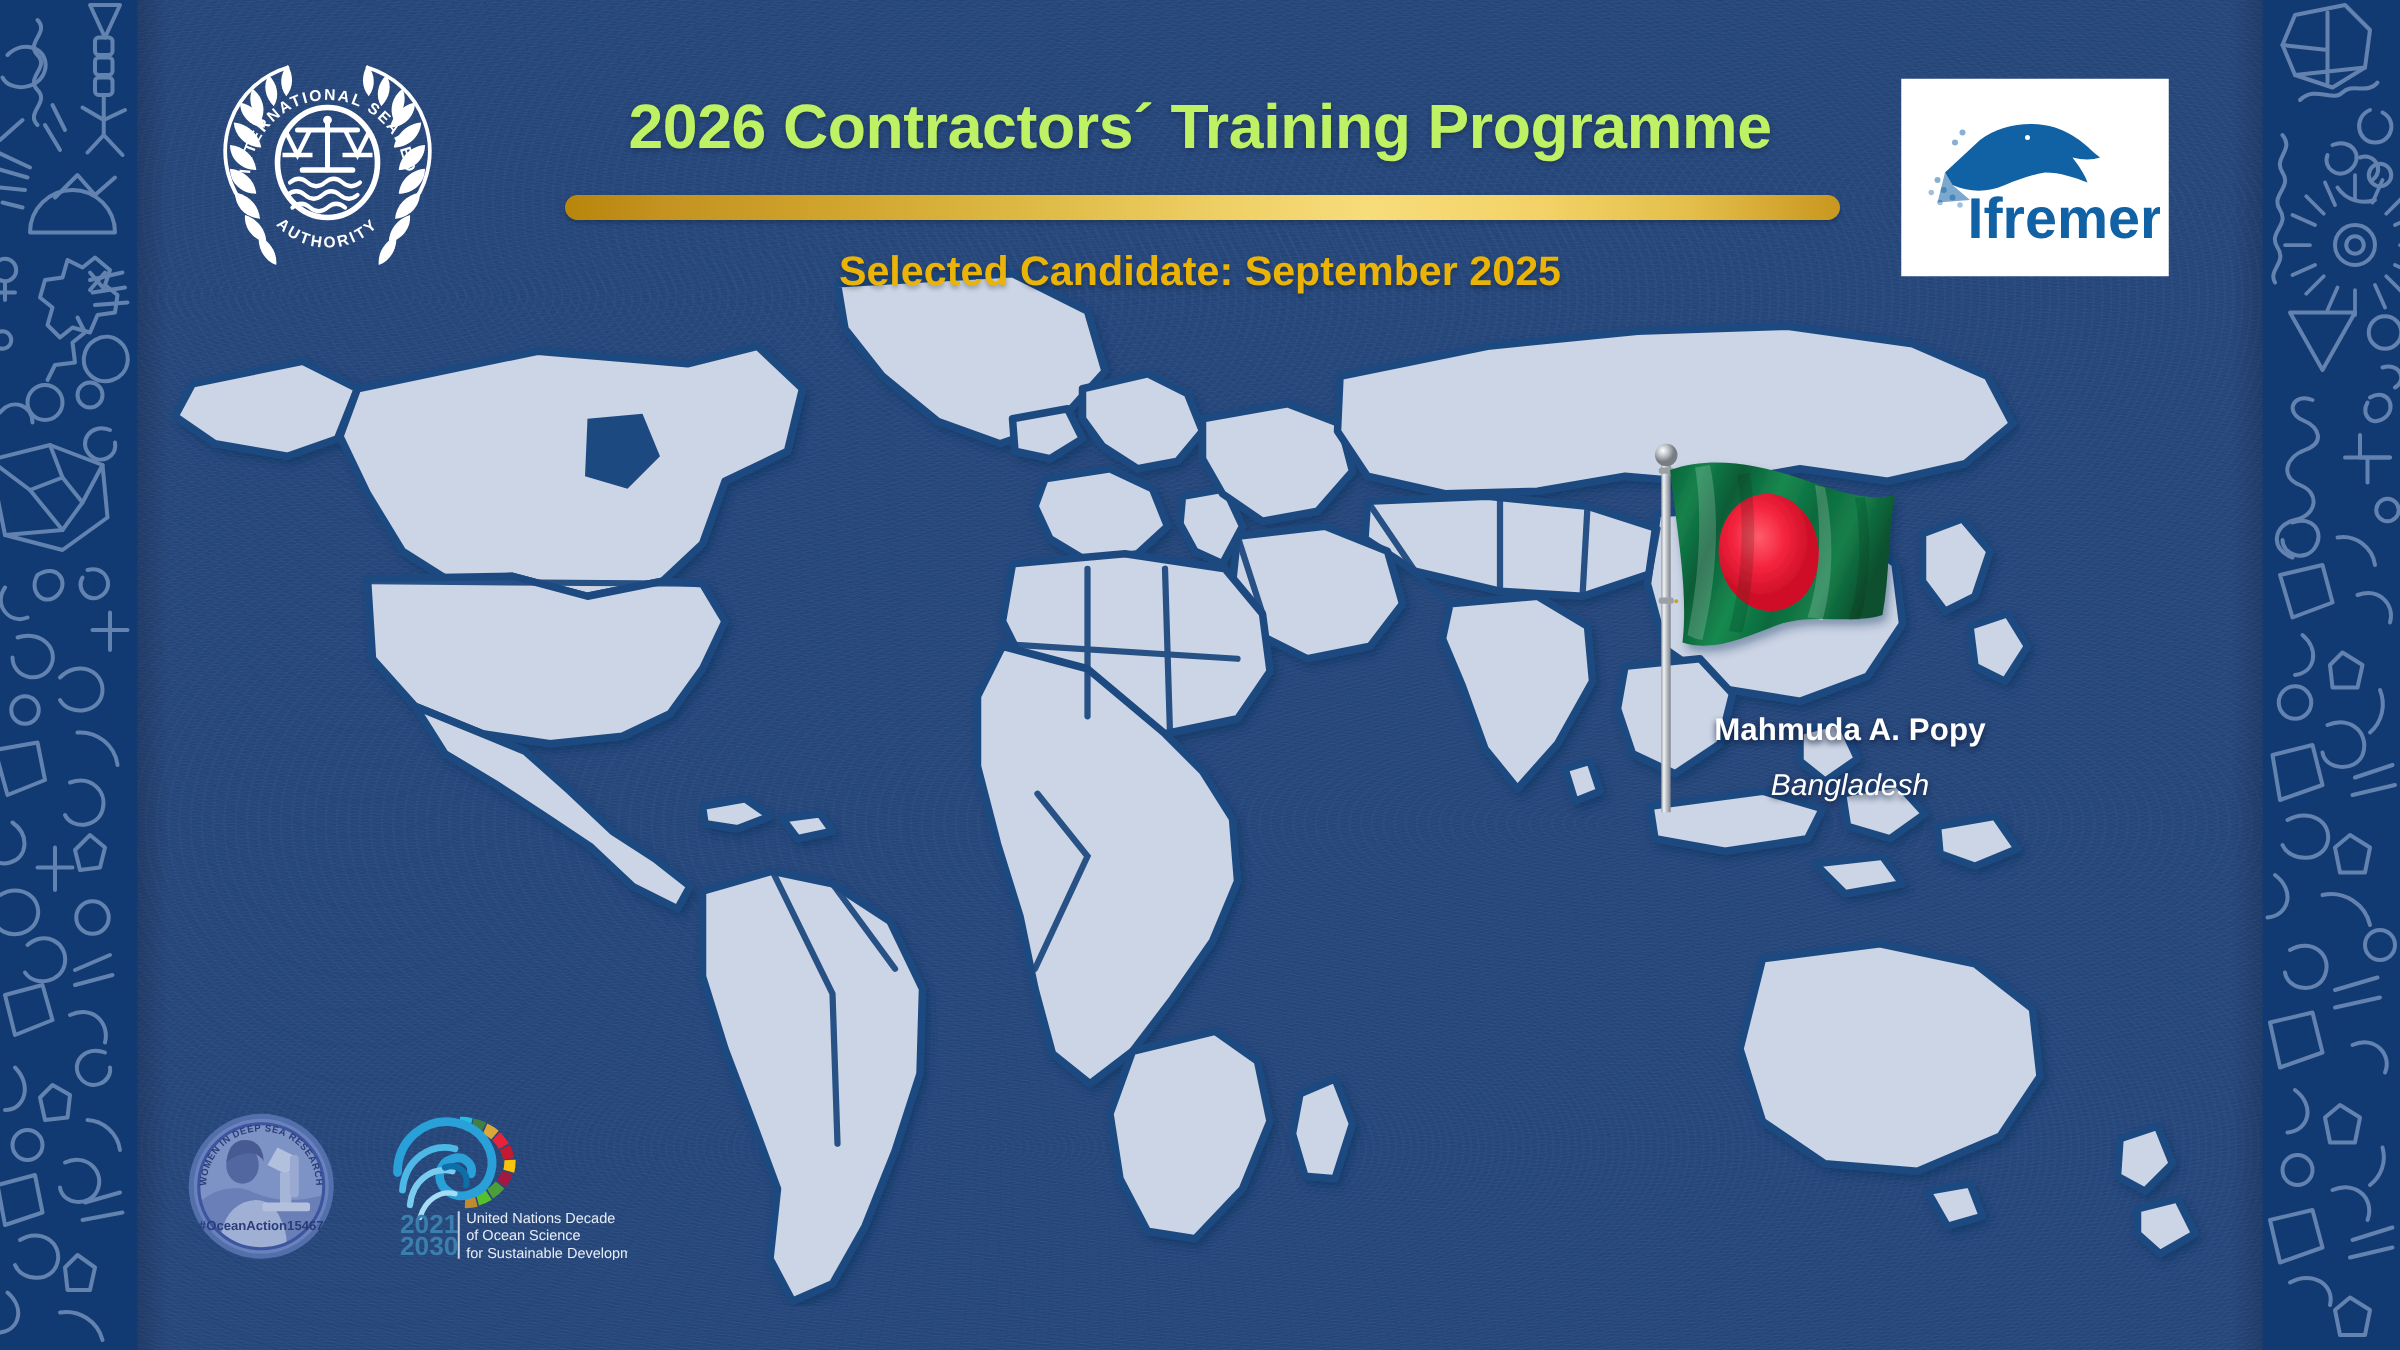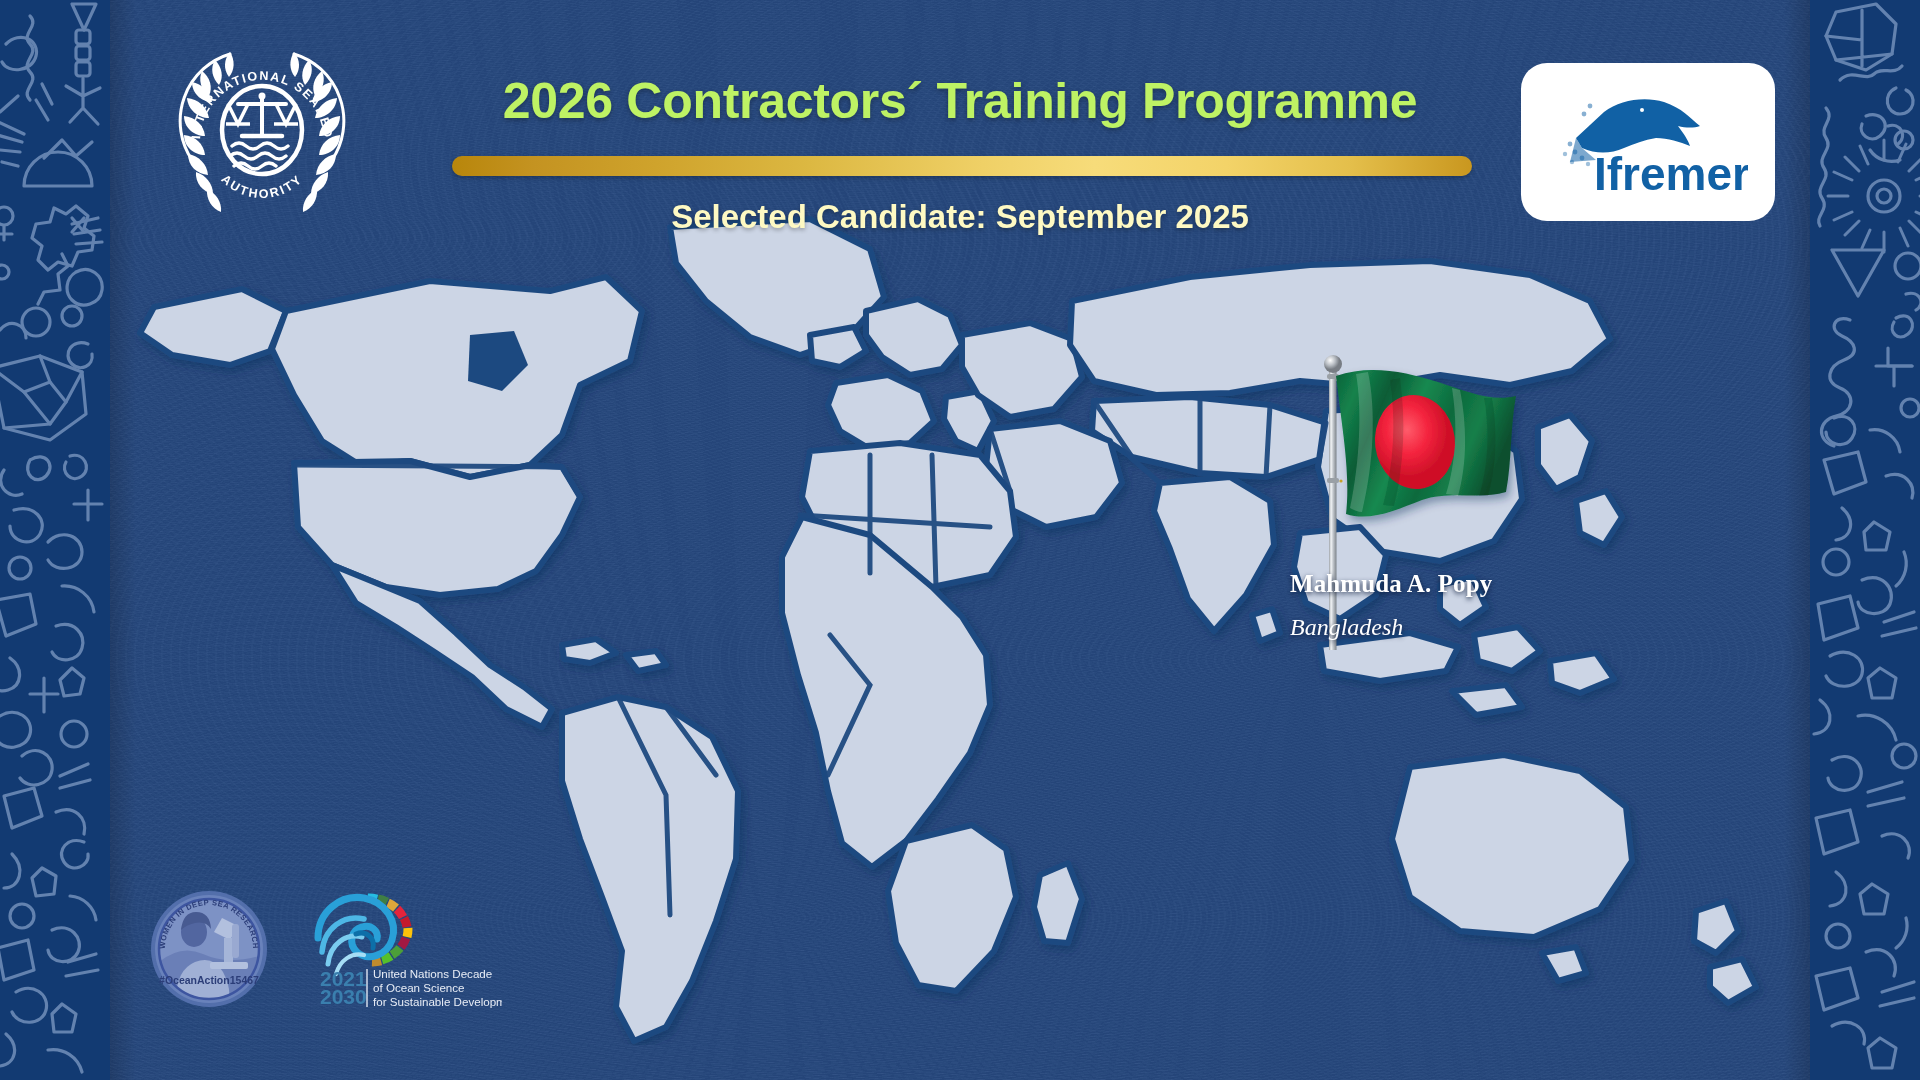--- a/index.html
+++ b/index.html
@@ -74,48 +74,47 @@
     width:1020px; height:20px;
     border-radius:10px;
     background:linear-gradient(to right,
       #b8860b 0%, #c49321 8%, #cfa32c 20%, #dcb842 35%,
       #efd066 52%, #f7dc7a 63%, #f3d368 76%, #e4bf4b 88%, #c9971f 100%);
     box-shadow:0 2px 4px rgba(0,0,0,.25);
   }
   #subtitle {
     left:0; right:0; top:198px;
     text-align:center;
-    color:#fef9c3;
+    color:#eab308;
     font-size:33px;
     font-weight:bold;
     text-shadow:0 2px 4px rgba(0,0,0,.30);
   }
 
   
   #ifremer-logo {
     position:absolute; z-index:10;
     left:1521px; top:63px;
-    width:254px; height:158px;
+    width:214px; height:158px;
     background:#ffffff;
     display:flex; flex-direction:column;
-    align-items:center; justify-content:center;border-radius:26px;
+    align-items:center; justify-content:center;
   }
   #ifremer-logo svg { width:200px; height:120px; }
 
   
   #flag-group { position:absolute; z-index:12; left:1310px; top:350px; width:230px; height:300px; }
   #flag-group svg { width:100%; height:100%; }
 
   #candidate {
     position:absolute; z-index:13;
     left:1290px; top:570px;
     width:380px;
-    text-align:left;
+    text-align:center;
     color:#ffffff;
-    font-family:Liberation Serif, serif;
   }
   #candidate-name {
     font-size:25px; font-weight:bold;
     text-shadow:0 2px 5px rgba(10,25,55,.85);
     letter-spacing:.1px;
   }
   #candidate-country {
     font-size:24px; font-style:italic; font-weight:normal;
     margin-top:16px;
     text-shadow:0 2px 5px rgba(10,25,55,.85);

